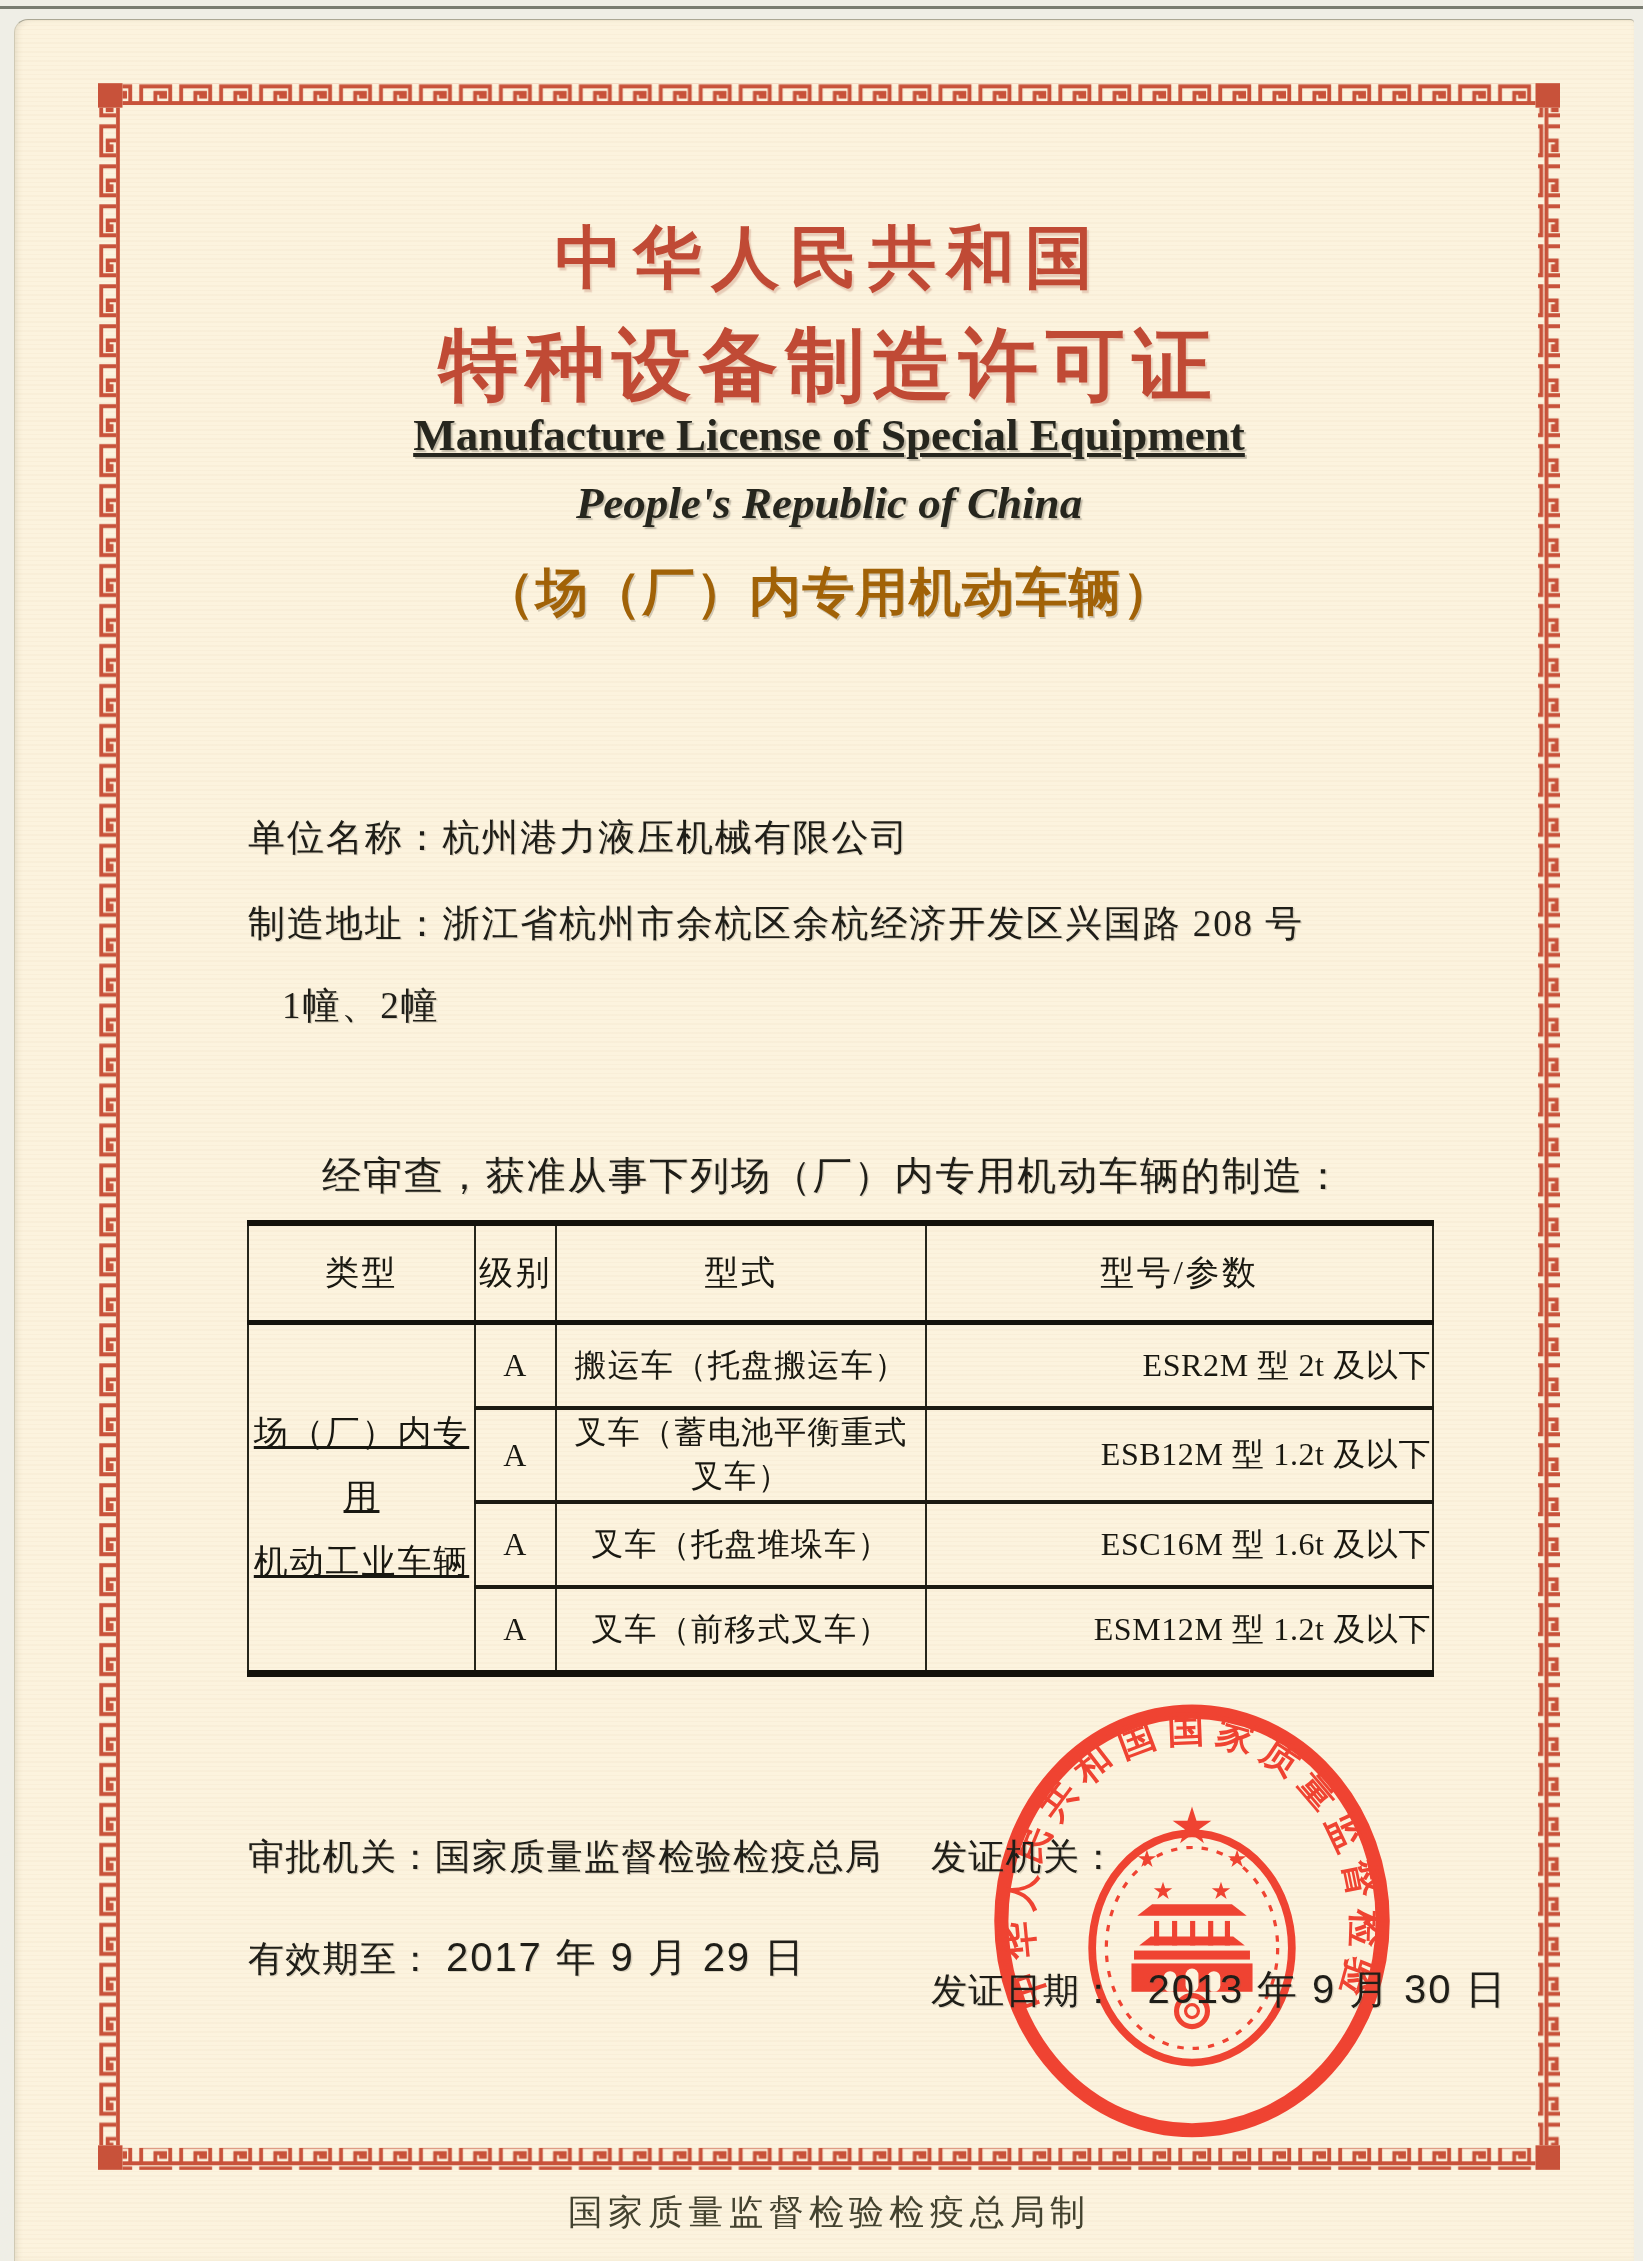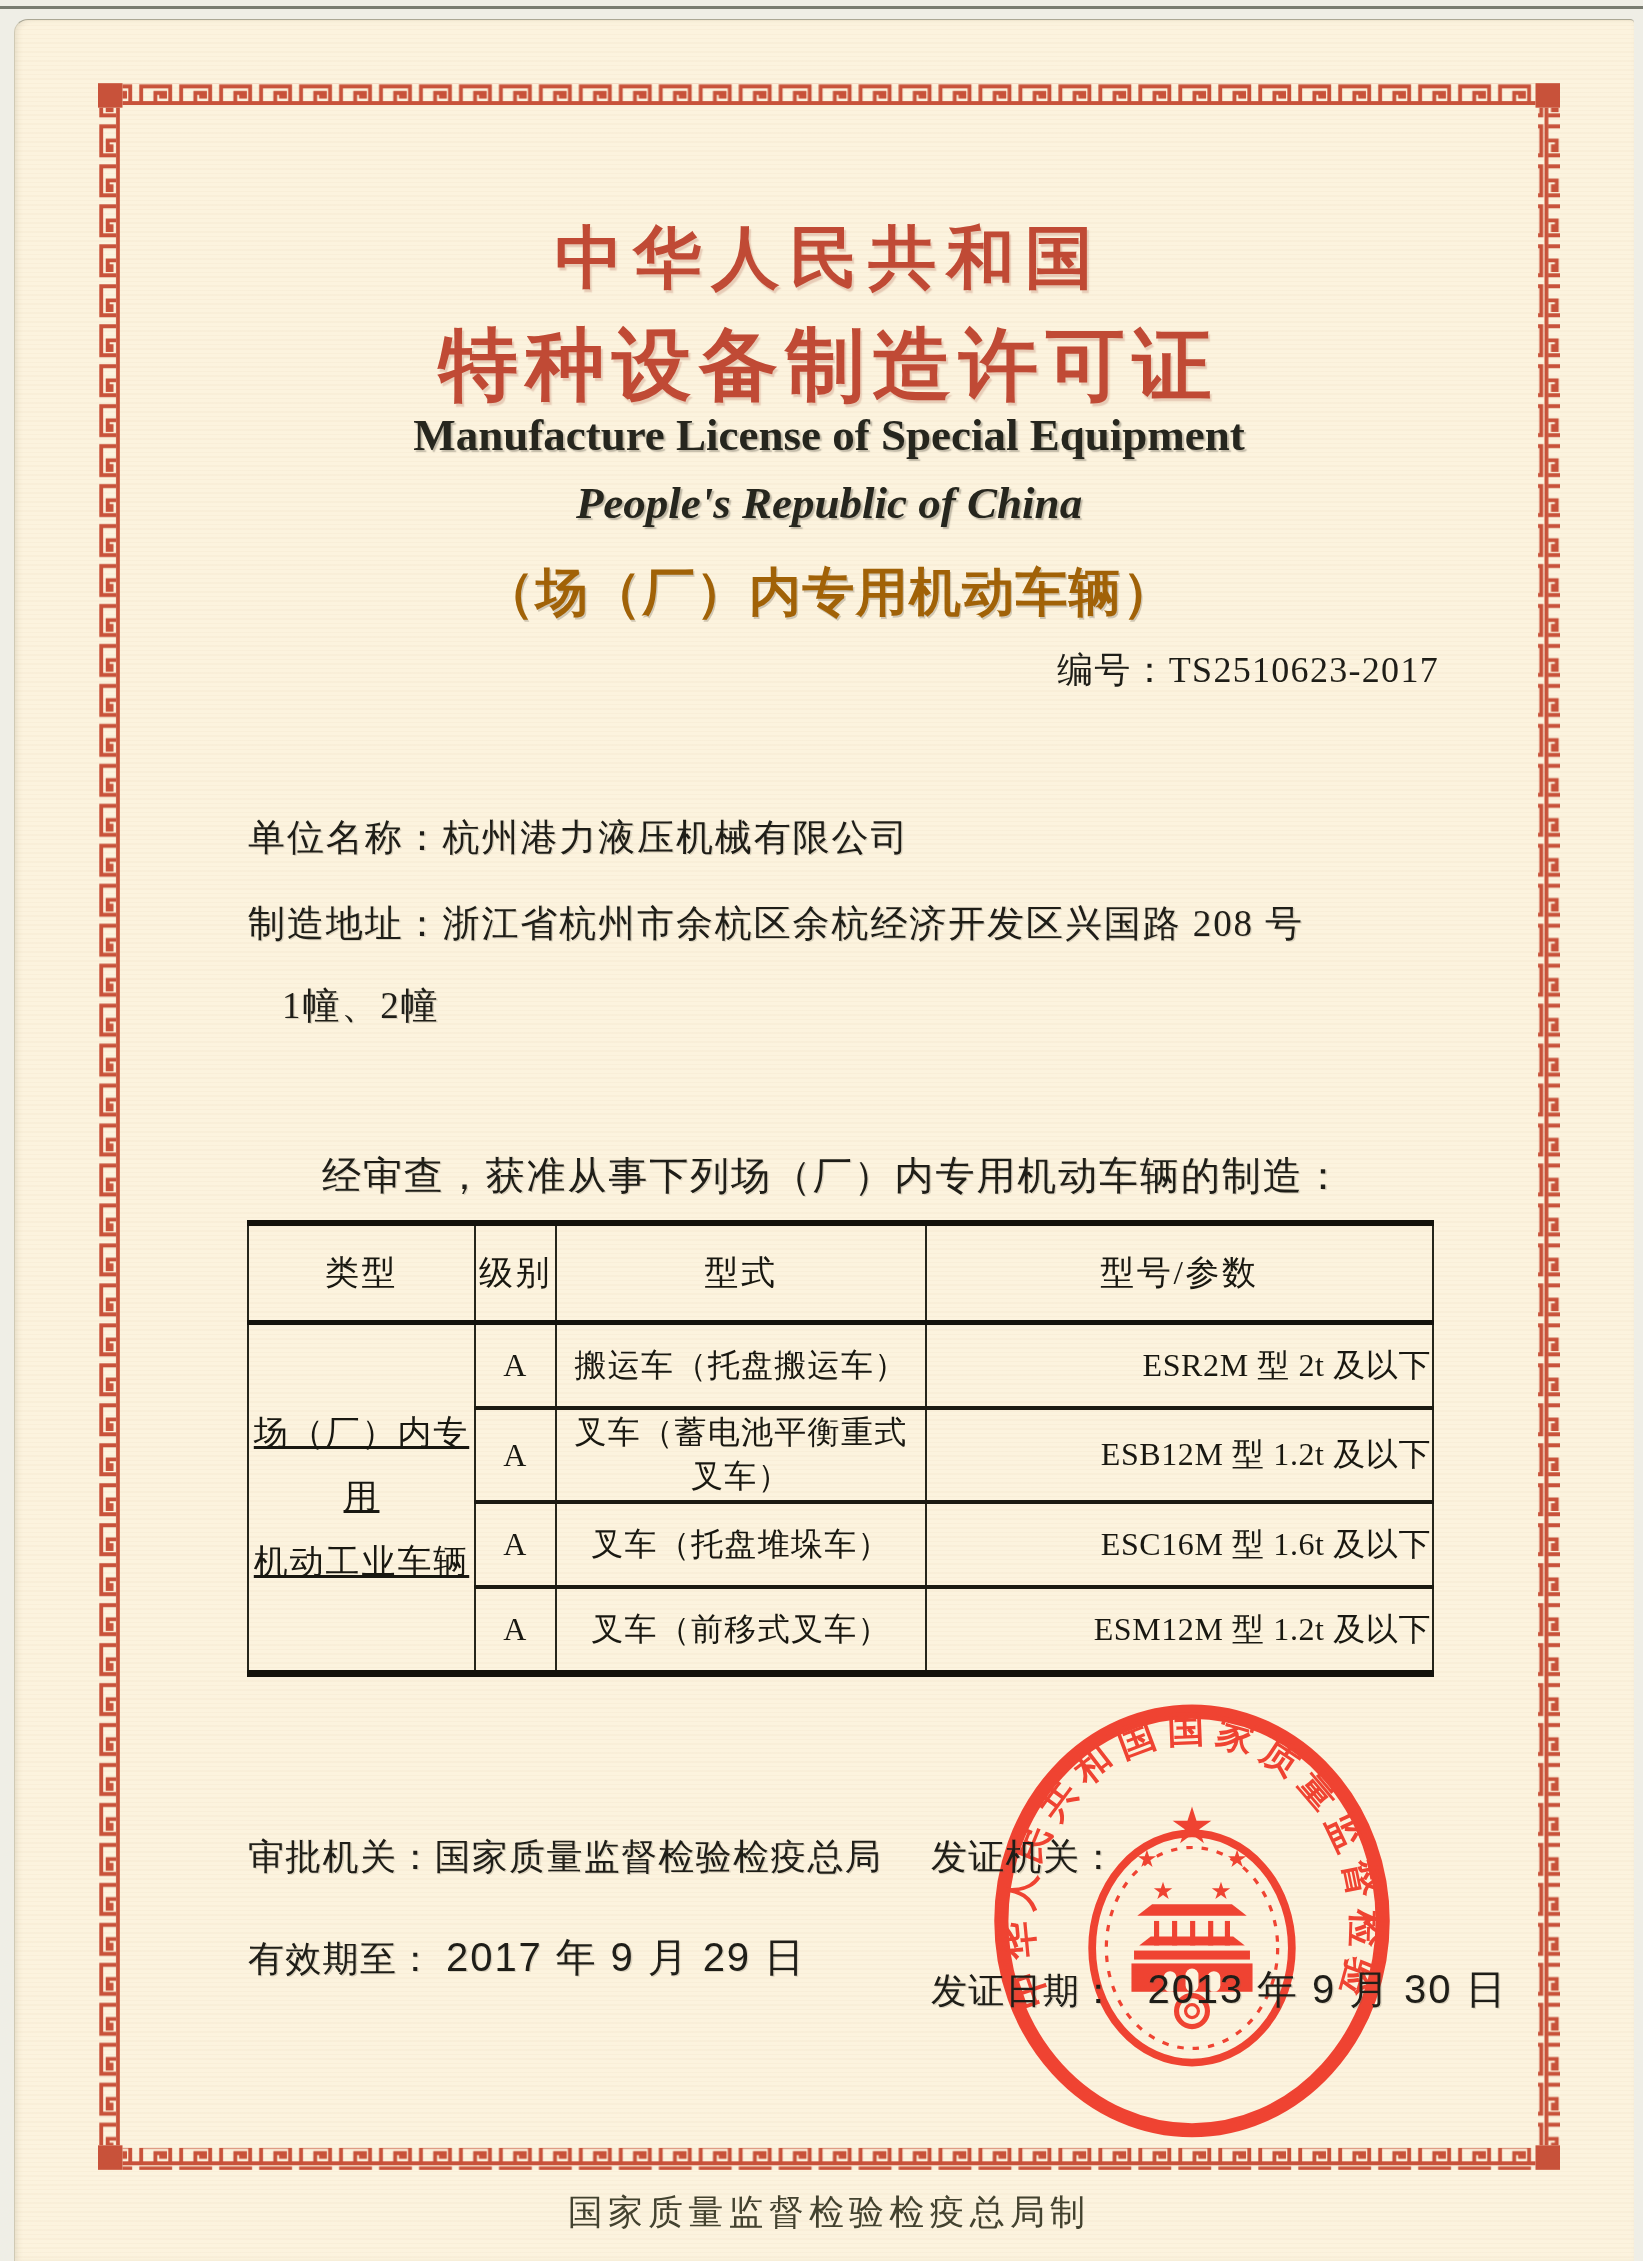--- a/index.html
+++ b/index.html
@@ -10,21 +10,21 @@
          background-color:#fcf3de;border-top:1.3px solid #aaa795;border-left:0.6px solid #cfc9b4;
          border-radius:14px 3.9px 0 0;
          background-image:repeating-linear-gradient(180deg,rgba(196,160,118,0.055) 0px,rgba(196,160,118,0.055) 1.3px,rgba(0,0,0,0) 1.3px,rgba(0,0,0,0) 4.5px);
          box-shadow:inset 2.6px 0 5.2px rgba(150,140,115,.18);}
   .frame{position:absolute;left:98px;top:83px;width:1462px;height:2087px;z-index:1;}
   .cwrap{position:absolute;left:98px;width:1462px;text-align:center;z-index:3;}
   .title-red{color:#c04a35;font-weight:700;}
   .t1{top:213px;font-size:68px;letter-spacing:10.3px;text-shadow:1.9px 2.6px 1.3px rgba(170,90,70,.25);}
   .t2{top:313px;font-size:79px;letter-spacing:7.7px;text-shadow:1.9px 2.6px 1.3px rgba(170,90,70,.25);}
   .en{color:#26261e;font-weight:700;text-shadow:1.9px 1.9px 1.3px rgba(90,85,70,.38);}
-  .e1{top:409px;font-size:45px;}
+  .e1{top:409px;font-size:45px;text-decoration:underline;}
   .e2{top:477px;font-size:45px;font-style:italic;}
   .sub{top:558px;font-size:52px;font-weight:700;color:#a16207;letter-spacing:1.3px;text-shadow:1.3px 1.9px 0.6px rgba(110,100,80,.3);}
   .license{position:absolute;left:98px;top:646px;width:1341px;text-align:right;font-size:36px;z-index:3;letter-spacing:1.3px;}
   .fieldline{position:absolute;font-size:37px;letter-spacing:1.9px;z-index:3;text-shadow:1.3px 1.3px 0 rgba(110,100,80,.22);}
   .f-company{left:248px;top:813px;}
   .f-address{left:248px;top:899px;}
   .f-addr2{left:282px;top:981px;}
   .statement{position:absolute;left:322px;top:1149px;font-size:39px;letter-spacing:1.9px;font-weight:500;z-index:3;text-shadow:1.3px 1.3px 0 rgba(110,100,80,.22);}
   .cert-table{position:absolute;left:247px;top:1220px;border-collapse:collapse;table-layout:fixed;z-index:3;
               border-left:2.6px solid #26261c;border-right:2.6px solid #26261c;
@@ -87,23 +87,20 @@
     <rect x="0" y="3199" width="38" height="38" fill="#c8523a"></rect>
     <rect x="2230" y="3199" width="38" height="38" fill="#c8523a"></rect>
   </svg>
 
   <div class="cwrap t1 title-red">中华人民共和国</div>
   <div class="cwrap t2 title-red">特种设备制造许可证</div>
   <div class="cwrap e1 en">Manufacture License of Special Equipment</div>
   <div class="cwrap e2 en">People's Republic of China</div>
   <div class="cwrap sub">（场（厂）内专用机动车辆）</div>
 
-  <div class="license">
-    <span>编号：</span><span>TS2510623-2017</span>
-  </div>
 
   <div class="fieldline f-company">
     <span>单位名称：</span><span>杭州港力液压机械有限公司</span>
   </div>
   <div class="fieldline f-address">
     <span>制造地址：</span><span>浙江省杭州市余杭区余杭经济开发区兴国路 208 号</span>
   </div>
   <div class="fieldline f-addr2">1幢、2幢</div>
 
   <div class="statement">经审查，获准从事下列场（厂）内专用机动车辆的制造：</div>

